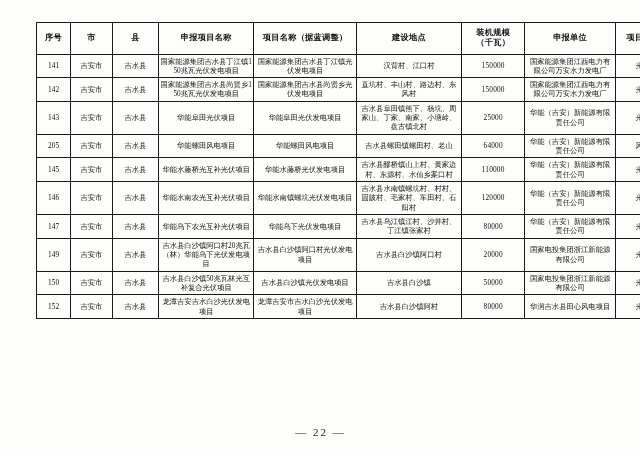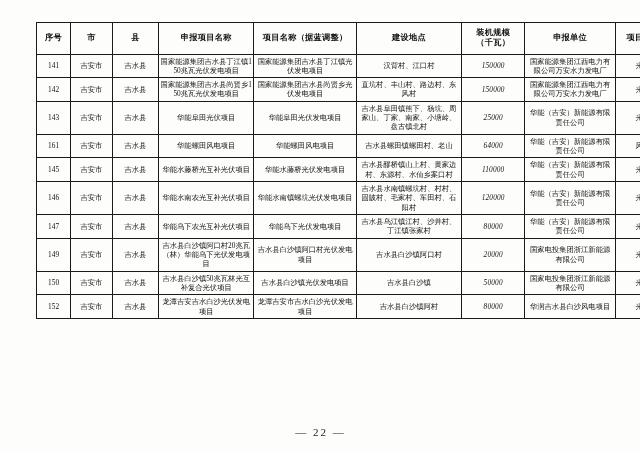--- a/index.html
+++ b/index.html
@@ -49,21 +49,21 @@
   .col-city { width: 34px; }
   .col-county { width: 38px; }
   .col-name { width: 78px; }
   .col-adj { width: 84px; }
   .col-loc { width: 86px; }
   .col-cap { width: 52px; }
   .col-unit { width: 74px; }
   .col-type { width: 46px; }
 
   td.cell-type { letter-spacing: 0.5px; }
-  td.cell-cap { font-family: "Liberation Serif", "DejaVu Serif", serif; letter-spacing: 0.2px; font-style: italic;}
+  td.cell-cap { font-family: "Liberation Serif", "DejaVu Serif", serif; letter-spacing: 0.2px;}
   .th-two-line span { display: block; }
 
   .page-number {
     position: absolute;
     left: 1px;
     right: 0;
     bottom: 14px;
     text-align: center;
     font-size: 11px;
     letter-spacing: 2px;
@@ -132,21 +132,21 @@
           <td>吉安市</td>
           <td>吉水县</td>
           <td>华能阜田光伏项目</td>
           <td>华能阜田光伏发电项目</td>
           <td>吉水县阜田镇熊下、杨坑、周家山、丁家、南家、小塘岭、盘古镇北村</td>
           <td class="cell-cap">25000</td>
           <td>华能（吉安）新能源有限责任公司</td>
           <td class="cell-type">光伏</td>
         </tr>
         <tr>
-          <td>161</td>
+          <td>205</td>
           <td>吉安市</td>
           <td>吉水县</td>
           <td>华能螺田风电项目</td>
           <td>华能螺田风电项目</td>
           <td>吉水县螺田镇螺田村、老山</td>
           <td class="cell-cap">64000</td>
           <td>华能（吉安）新能源有限责任公司</td>
           <td class="cell-type">风电</td>
         </tr>
         <tr>
@@ -205,20 +205,20 @@
           <td class="cell-type">光伏</td>
         </tr>
         <tr>
           <td>152</td>
           <td>吉安市</td>
           <td>吉水县</td>
           <td>龙潭吉安吉水白沙光伏发电项目</td>
           <td>龙潭吉安市吉水白沙光伏发电项目</td>
           <td>吉水县白沙镇阿村</td>
           <td class="cell-cap">80000</td>
-          <td>华润吉水县白沙风电项目</td>
+          <td>华润吉水县田心风电项目</td>
           <td class="cell-type">光伏</td>
         </tr>
       </tbody>
   </table>
 
   <div class="page-number">— 22 —</div>
 </div>
 
 </body></html>

